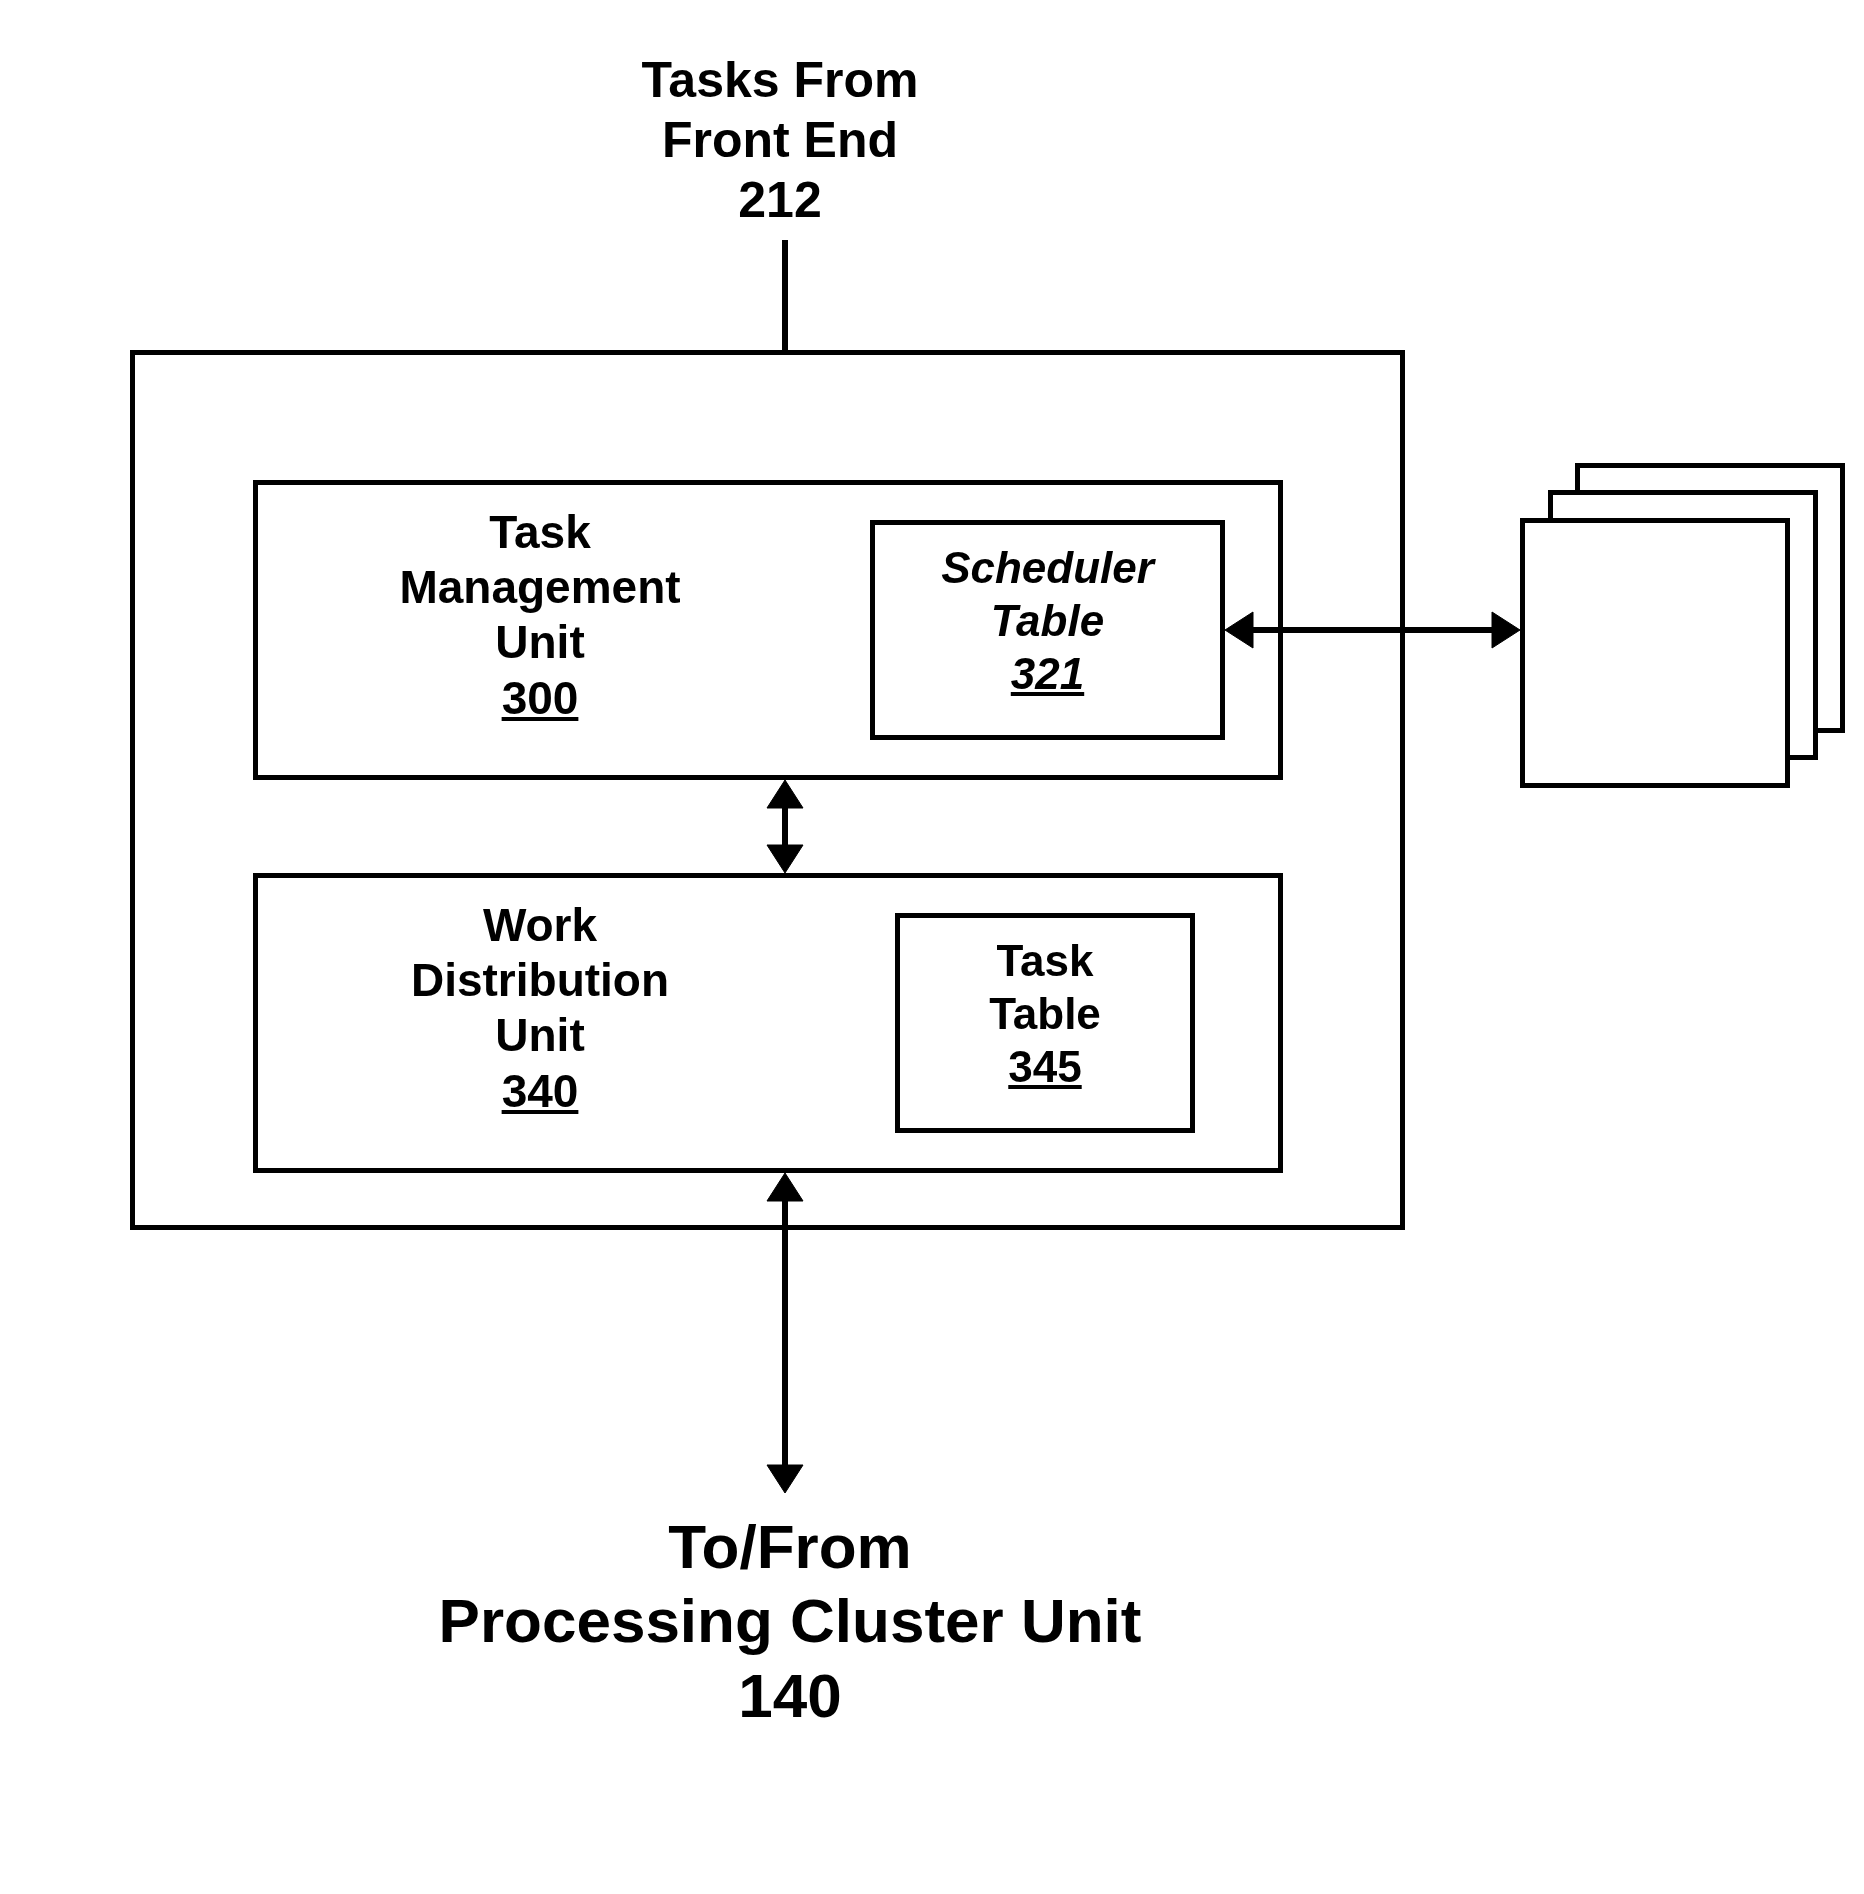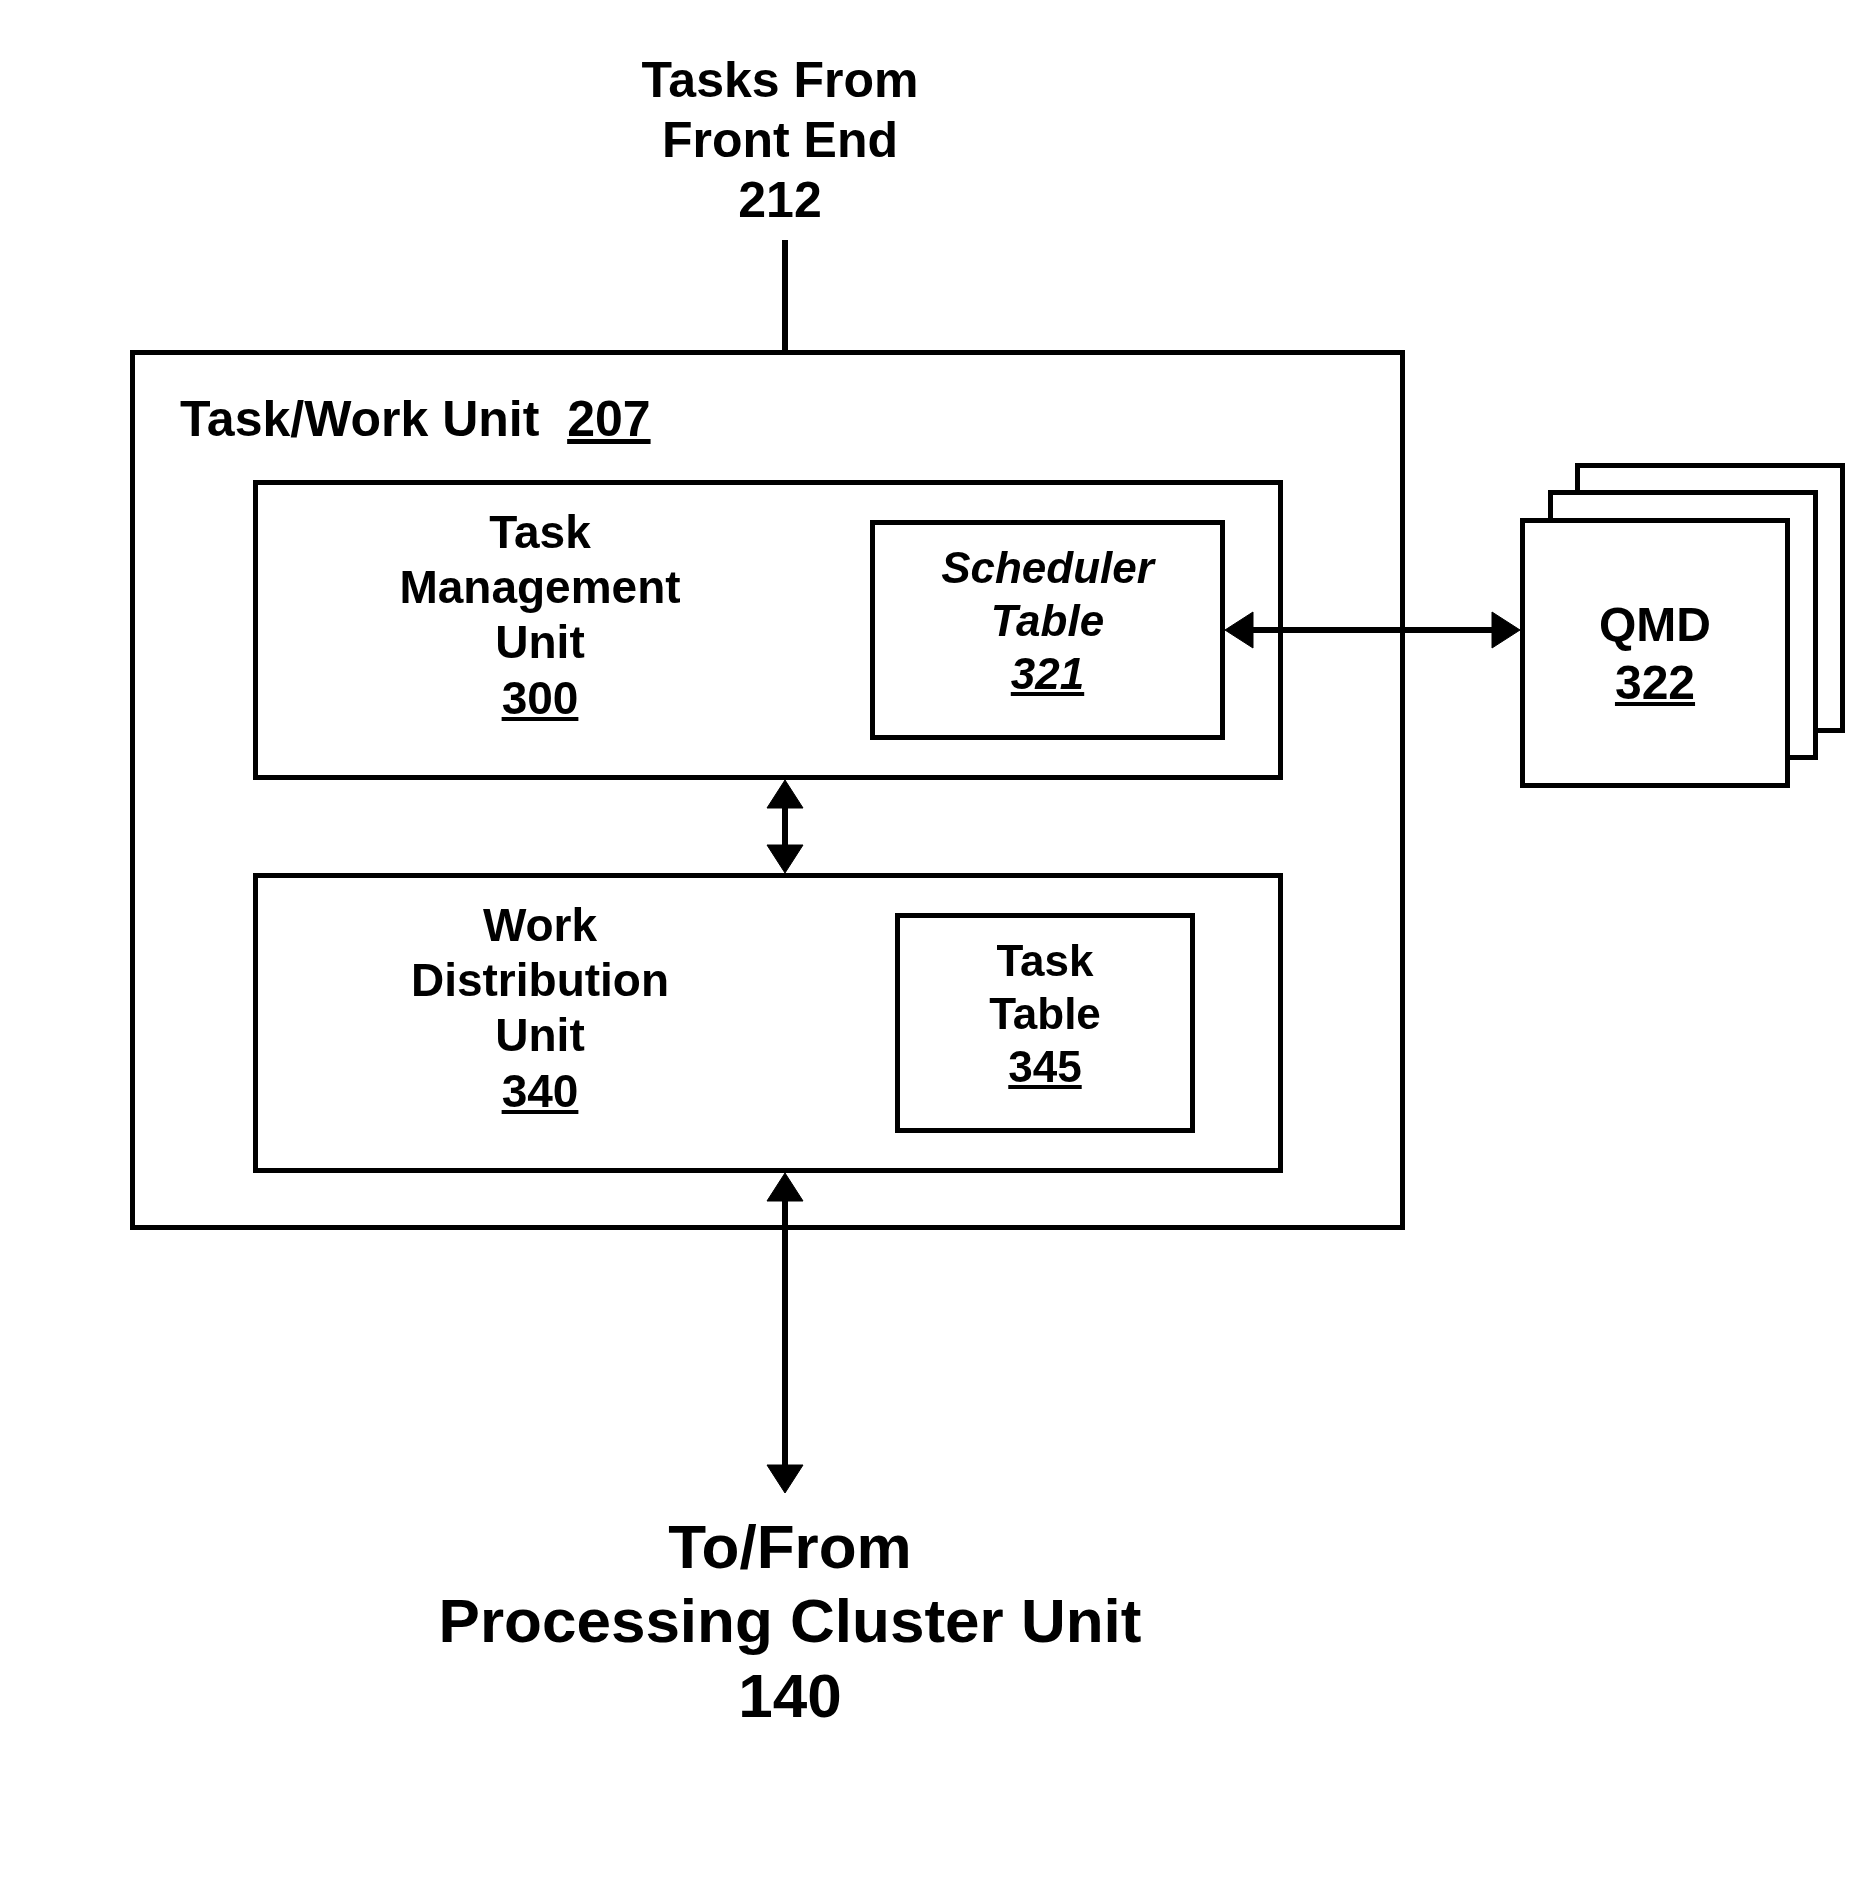--- a/index.html
+++ b/index.html
@@ -61,24 +61,20 @@
     <span>212</span>
   </div>
 
   <svg class="arrow" style="left:775px; top:240px; width:20px; height:240px;">
     <line class="shaft" x1="10" y1="0" x2="10" y2="215"></line>
     <polygon class="arrowhead" points="10,240 -8,210 28,210"></polygon>
   </svg>
 
   <div class="box" style="left:130px; top:350px; width:1275px; height:880px;">
   </div>
-  <div class="tw-title" style="left:180px; top:390px;">
-    <span>Task/Work Unit</span>
-    <span>&nbsp;</span><span class="number">207</span>
-  </div>
 
   <div class="box" style="left:253px; top:480px; width:1030px; height:300px;">
   </div>
   <div class="label" style="left:285px; top:505px; width:510px; font-size:46px;">
     <span>Task</span><br>
     <span>Management</span><br>
     <span>Unit</span><br>
     <span class="number">300</span>
   </div>
 
@@ -115,24 +111,20 @@
 
   <svg class="arrow" style="left:1225px; top:620px; width:295px; height:20px;">
     <polygon class="arrowhead" points="0,10 28,-8 28,28"></polygon>
     <line class="shaft" x1="20" y1="10" x2="275" y2="10"></line>
     <polygon class="arrowhead" points="295,10 267,-8 267,28"></polygon>
   </svg>
 
   <div class="box" style="left:1575px; top:463px; width:270px; height:270px; background:#fff;"></div>
   <div class="box" style="left:1548px; top:490px; width:270px; height:270px; background:#fff;"></div>
   <div class="box" style="left:1520px; top:518px; width:270px; height:270px; background:#fff;"></div>
-  <div class="label" style="left:1530px; top:596px; width:250px; font-size:48px;">
-    <span>QMD</span><br>
-    <span class="number">322</span>
-  </div>
 
   <svg class="arrow" style="left:775px; top:1173px; width:20px; height:320px;">
     <polygon class="arrowhead" points="10,0 -8,28 28,28"></polygon>
     <line class="shaft" x1="10" y1="20" x2="10" y2="300"></line>
     <polygon class="arrowhead" points="10,320 -8,292 28,292"></polygon>
   </svg>
 
   <div class="label" style="left:350px; top:1510px; width:880px; font-size:62px;">
     <span>To/From</span><br>
     <span>Processing Cluster Unit</span><br>

